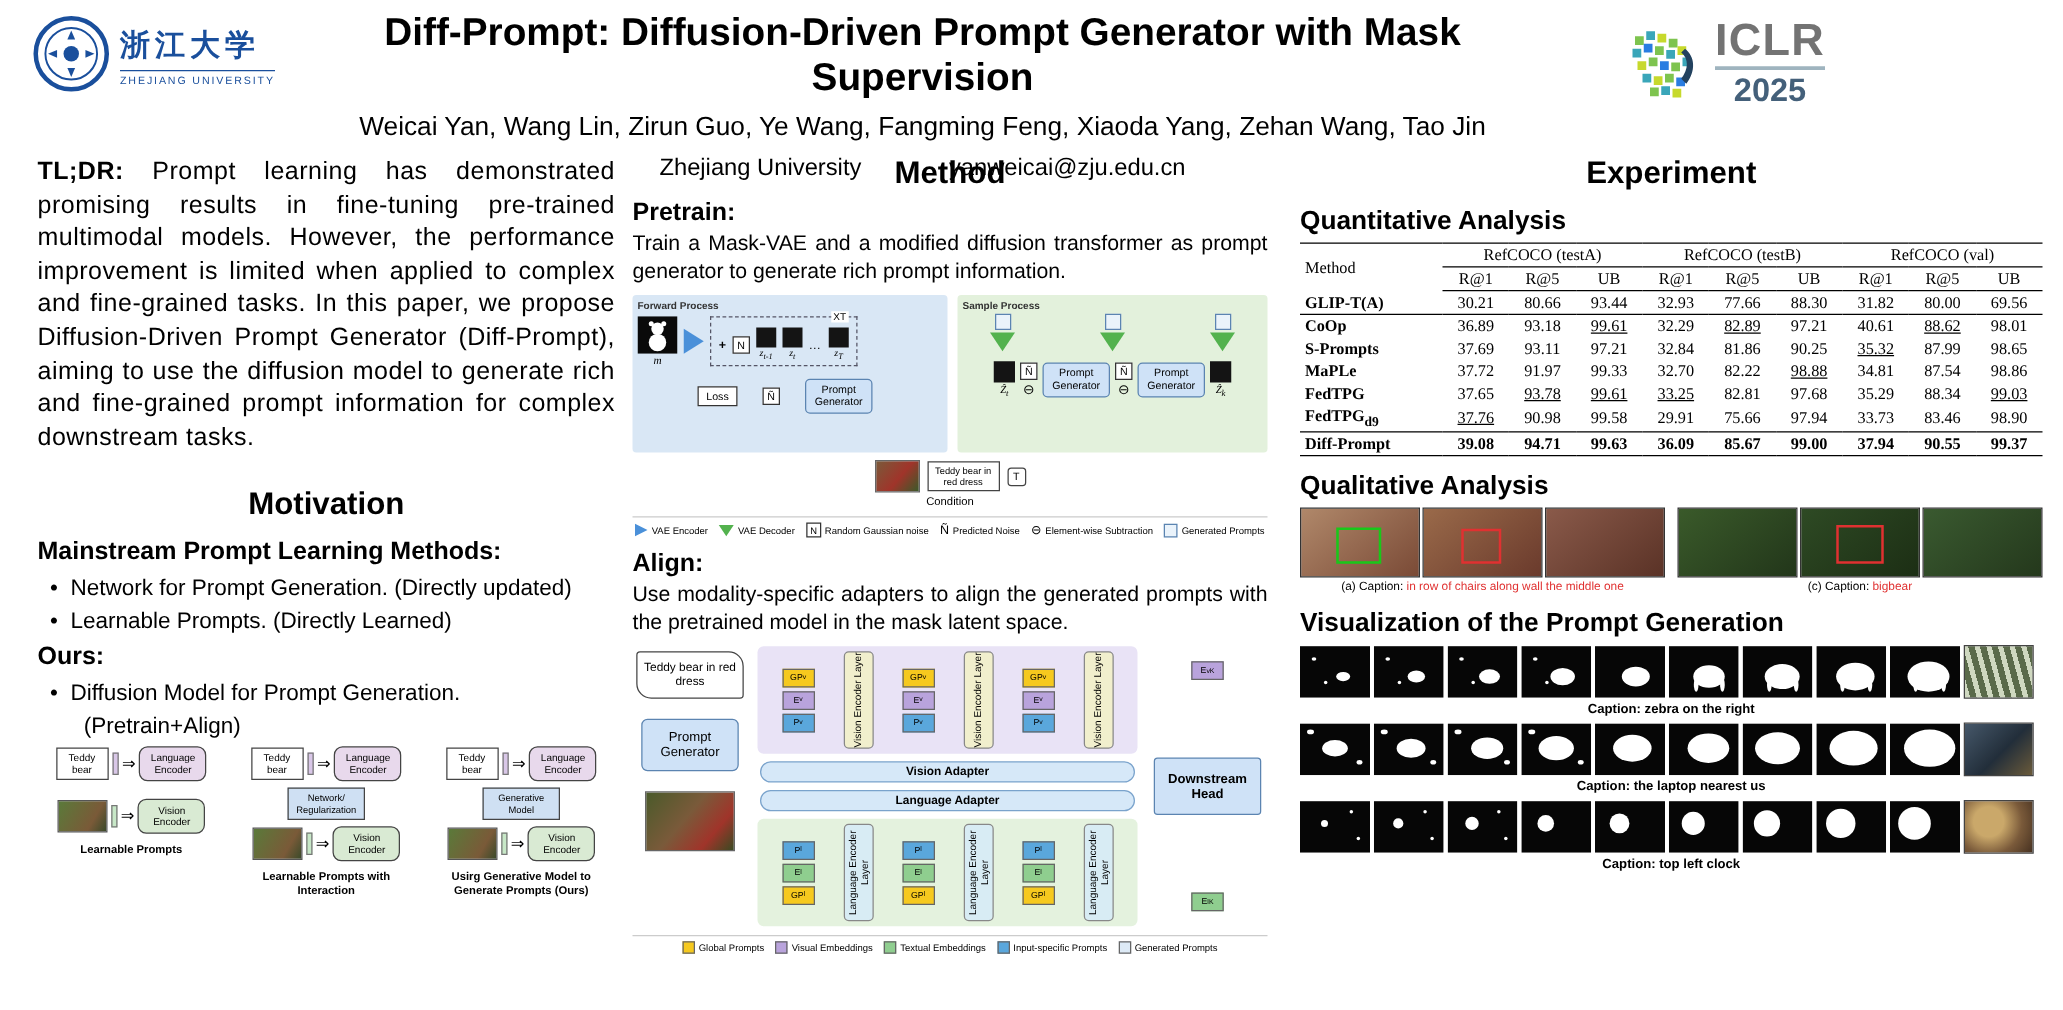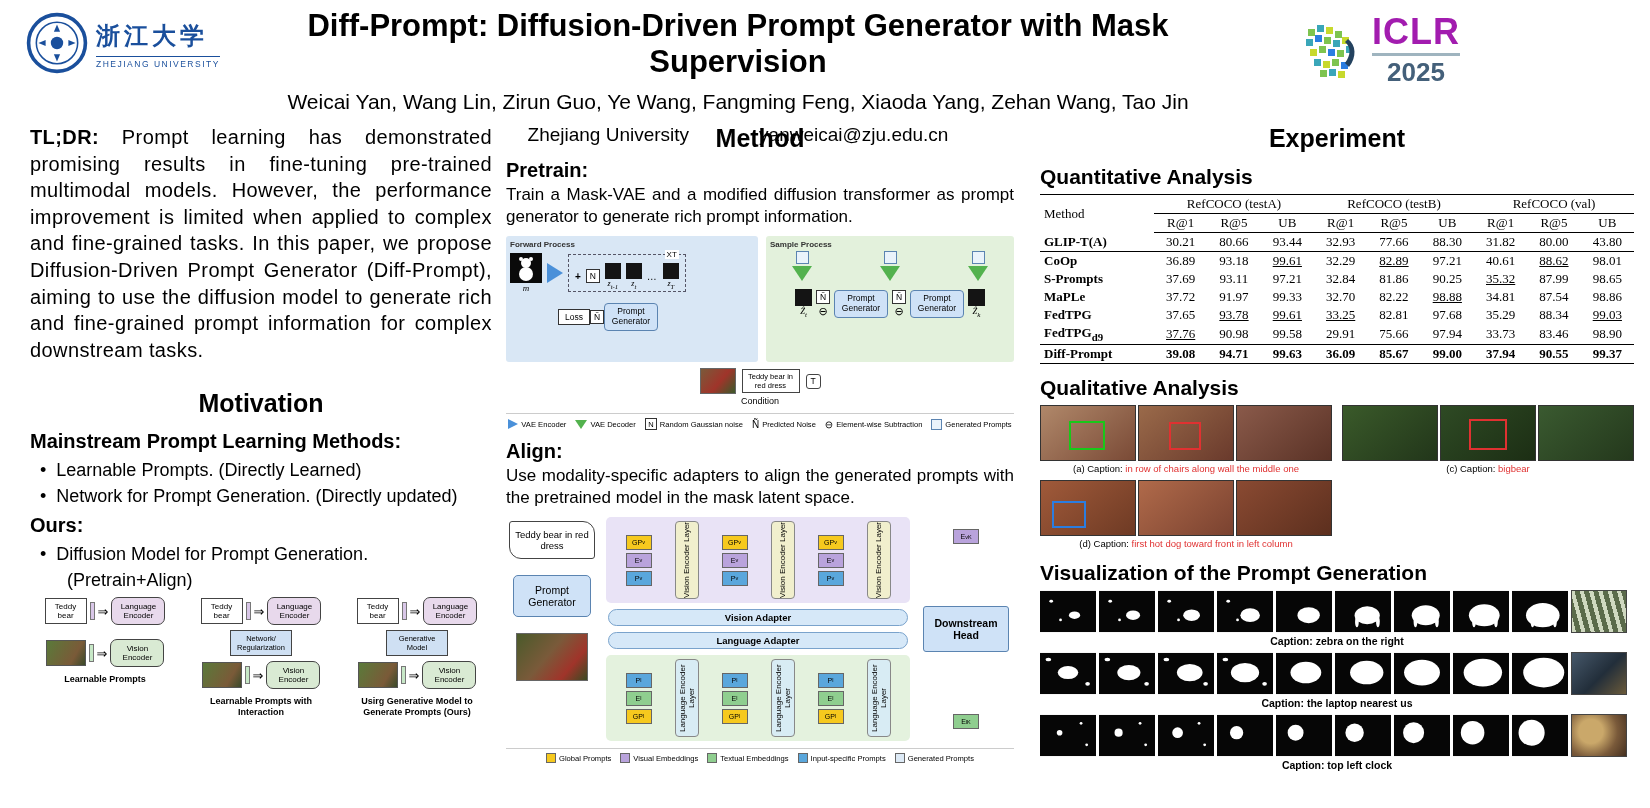--- a/index.html
+++ b/index.html
@@ -12,21 +12,21 @@
   .zju-emblem { width: 62px; height: 62px; }
   .zju-text { padding-top: 8px; }
   .zju-cn { font-size: 24px; font-weight: 700; color: #1a4f9c; letter-spacing: 4px; }
   .zju-en { font-size: 8.5px; color: #1a4f9c; letter-spacing: 1.5px; margin-top: 4px; border-top: 1px solid #1a4f9c; padding-top: 2px; text-align: center; }
   .header-center { position: absolute; left: 230px; right: 230px; top: 8px; text-align: center; }
   .header-center h1 { font-size: 31px; font-weight: 700; }
   .authors { font-size: 21px; margin-top: 10px; }
   .affil-row { font-size: 19px; margin-top: 10px; display: flex; justify-content: center; gap: 70px; }
   .iclr-logo { position: absolute; right: 16px; top: 14px; display: flex; align-items: center; gap: 6px; }
   .iclr-pixels { width: 64px; height: 64px; }
-  .iclr-name { font-size: 36px; font-weight: 800; color: #a21caf; letter-spacing: 1px; line-height: 1; }
+  .iclr-name { font-size: 36px; font-weight: 800; color: #737373; letter-spacing: 1px; line-height: 1; }
   .iclr-year { font-size: 26px; font-weight: 700; color: #44607a; text-align: center; border-top: 3px solid #9fb4bf; margin-top: 3px; padding-top: 1px; }
 
   
   .col-left  { position: absolute; left: 30px;  top: 124px; width: 462px; }
   .col-mid   { position: absolute; left: 506px; top: 124px; width: 508px; }
   .col-right { position: absolute; left: 1040px; top: 124px; width: 594px; }
 
   h2.section { font-size: 25px; font-weight: 700; text-align: center; }
   h3.sub { font-size: 20px; font-weight: 700; }
 
@@ -68,21 +68,21 @@
   .m-label { font-family: "Liberation Serif", serif; font-style: italic; font-size: 9px; }
   .tri-right { width: 0; height: 0; border-top: 10px solid transparent; border-bottom: 10px solid transparent; border-left: 16px solid #4a90d9; }
   .xt-box { border: 1px dashed #556; padding: 8px 6px 2px; position: relative; display: flex; align-items: center; gap: 5px; }
   .xt-tag { position: absolute; top: -5px; right: 6px; font-size: 8px; font-weight: 400; background: #ffffff; padding: 0 2px; }
   .plus { font-size: 10px; font-weight: 700; }
   .n-sq, .nhat-sq { display: inline-flex; align-items: center; justify-content: center; width: 14px; height: 14px; border: 1px solid #333; background: #fff; font-size: 8.5px; }
   .z-col { display: flex; flex-direction: column; align-items: center; }
   .blk-sq-sm { width: 16px; height: 16px; background: #141414; }
   .z-lab { font-family: "Liberation Serif", serif; font-style: italic; font-size: 8px; }
   .dots { font-size: 10px; letter-spacing: 1px; }
-  .fp-bot { display: flex; align-items: center; gap: 0; margin-top: 10px; margin-left: 48px; }
+  .fp-bot { display: flex; align-items: center; gap: 20px; margin-top: 10px; margin-left: 48px; }
   .loss-box { border: 1px solid #333; background: #fff; font-size: 8.5px; padding: 2px 6px; }
   .pg-mini { border: 1px solid #5b84b1; background: #cfe2f7; border-radius: 4px; font-size: 8.5px; padding: 3px 5px; text-align: center; width: 54px; line-height: 1.15; }
   .sp-top { display: flex; justify-content: space-between; padding: 2px 22px 0; }
   .dec-unit { display: flex; flex-direction: column; align-items: center; gap: 2px; }
   .gen-sq { width: 13px; height: 13px; border: 1.5px solid #5b84b1; background: #eaf3fb; }
   .tri-down { width: 0; height: 0; border-left: 10px solid transparent; border-right: 10px solid transparent; border-top: 15px solid #53b24e; }
   .sp-bot { display: flex; align-items: center; gap: 4px; margin-top: 8px; justify-content: center; }
   .blkpair { display: flex; flex-direction: column; align-items: center; }
   .blk-sq { width: 17px; height: 17px; background: #141414; }
   .z-hat { font-family: "Liberation Serif", serif; font-style: italic; font-size: 8.5px; }
@@ -219,22 +219,22 @@
     </div>
   </div>
 </header>
 
 <section class="col-left">
   <p class="tldr"><b>TL;DR:</b> <span>Prompt learning has demonstrated promising results in fine-tuning pre-trained multimodal models. However, the performance improvement is limited when applied to complex and fine-grained tasks. In this paper, we propose Diffusion-Driven Prompt Generator (Diff-Prompt), aiming to use the diffusion model to generate rich and fine-grained prompt information for complex downstream tasks.</span></p>
 
   <h2 class="section">Motivation</h2>
   <h3 class="sub">Mainstream Prompt Learning Methods:</h3>
   <ul class="mot-list">
+    <li>Network for Prompt Generation. (Directly updated)</li>
     <li>Learnable Prompts. (Directly Learned)</li>
-    <li>Network for Prompt Generation. (Directly updated)</li>
   </ul>
   <h3 class="sub">Ours:</h3>
   <ul class="mot-list">
     <li><span>Diffusion Model for Prompt Generation.</span><span class="ours-line2">(Pretrain+Align)</span></li>
   </ul>
 
   <div class="motivation-diagrams">
       <div class="mini-diagram">
         <div class="mini-row">
           <div class="mini-textbox">Teddy bear</div>
@@ -529,21 +529,21 @@
         <tr>
           <td class="method-cell">GLIP-T(A)</td>
           <td>30.21</td>
           <td>80.66</td>
           <td>93.44</td>
           <td>32.93</td>
           <td>77.66</td>
           <td>88.30</td>
           <td>31.82</td>
           <td>80.00</td>
-          <td>43.80</td>
+          <td>69.56</td>
         </tr>
         <tr class="rule-above">
           <td class="method-cell">CoOp</td>
           <td>36.89</td>
           <td>93.18</td>
           <td class="ul">99.61</td>
           <td>32.29</td>
           <td class="ul">82.89</td>
           <td>97.21</td>
           <td>40.61</td>
@@ -630,30 +630,20 @@
       <div class="qual-cell">
         <div class="qual-img">
           <div class="qual-tile" style="background: linear-gradient(140deg, rgb(58, 90, 42) 0%, rgb(34, 54, 26) 100%);"></div>
           <div class="qual-tile" style="background: linear-gradient(140deg, rgb(46, 74, 36) 0%, rgb(28, 46, 20) 100%);">
             <div class="bbox" style="border-color: rgb(224, 49, 49); left: 30%; top: 24%; width: 40%; height: 58%;"></div>
           </div>
           <div class="qual-tile" style="background: linear-gradient(140deg, rgb(58, 90, 48) 0%, rgb(36, 56, 28) 100%);"></div>
         </div>
         <div class="qual-cap"><span>(c) Caption: </span><span class="cap-red">bigbear</span></div>
       </div>
-      <div class="qual-cell">
-        <div class="qual-img">
-          <div class="qual-tile" style="background: linear-gradient(140deg, rgb(160, 90, 58) 0%, rgb(110, 58, 36) 100%);">
-            <div class="bbox" style="border-color: rgb(42, 125, 225); left: 12%; top: 38%; width: 36%; height: 50%;"></div>
-          </div>
-          <div class="qual-tile" style="background: linear-gradient(140deg, rgb(176, 106, 74) 0%, rgb(122, 66, 48) 100%);"></div>
-          <div class="qual-tile" style="background: linear-gradient(140deg, rgb(138, 74, 50) 0%, rgb(92, 47, 30) 100%);"></div>
-        </div>
-        <div class="qual-cap"><span>(d) Caption: </span><span class="cap-red">first hot dog toward front in left column</span></div>
-      </div>
     </div>
 
   <h3 class="sub">Visualization of the Prompt Generation</h3>
   <div id="vis-rows">
       <div class="vis-row">
         <div class="vis-tiles">
           <div class="vis-tile">
             <svg viewBox="0 0 60 44" class="mask-svg">
               <rect width="60" height="44" fill="#060606"></rect>
               <g fill="#fff">

